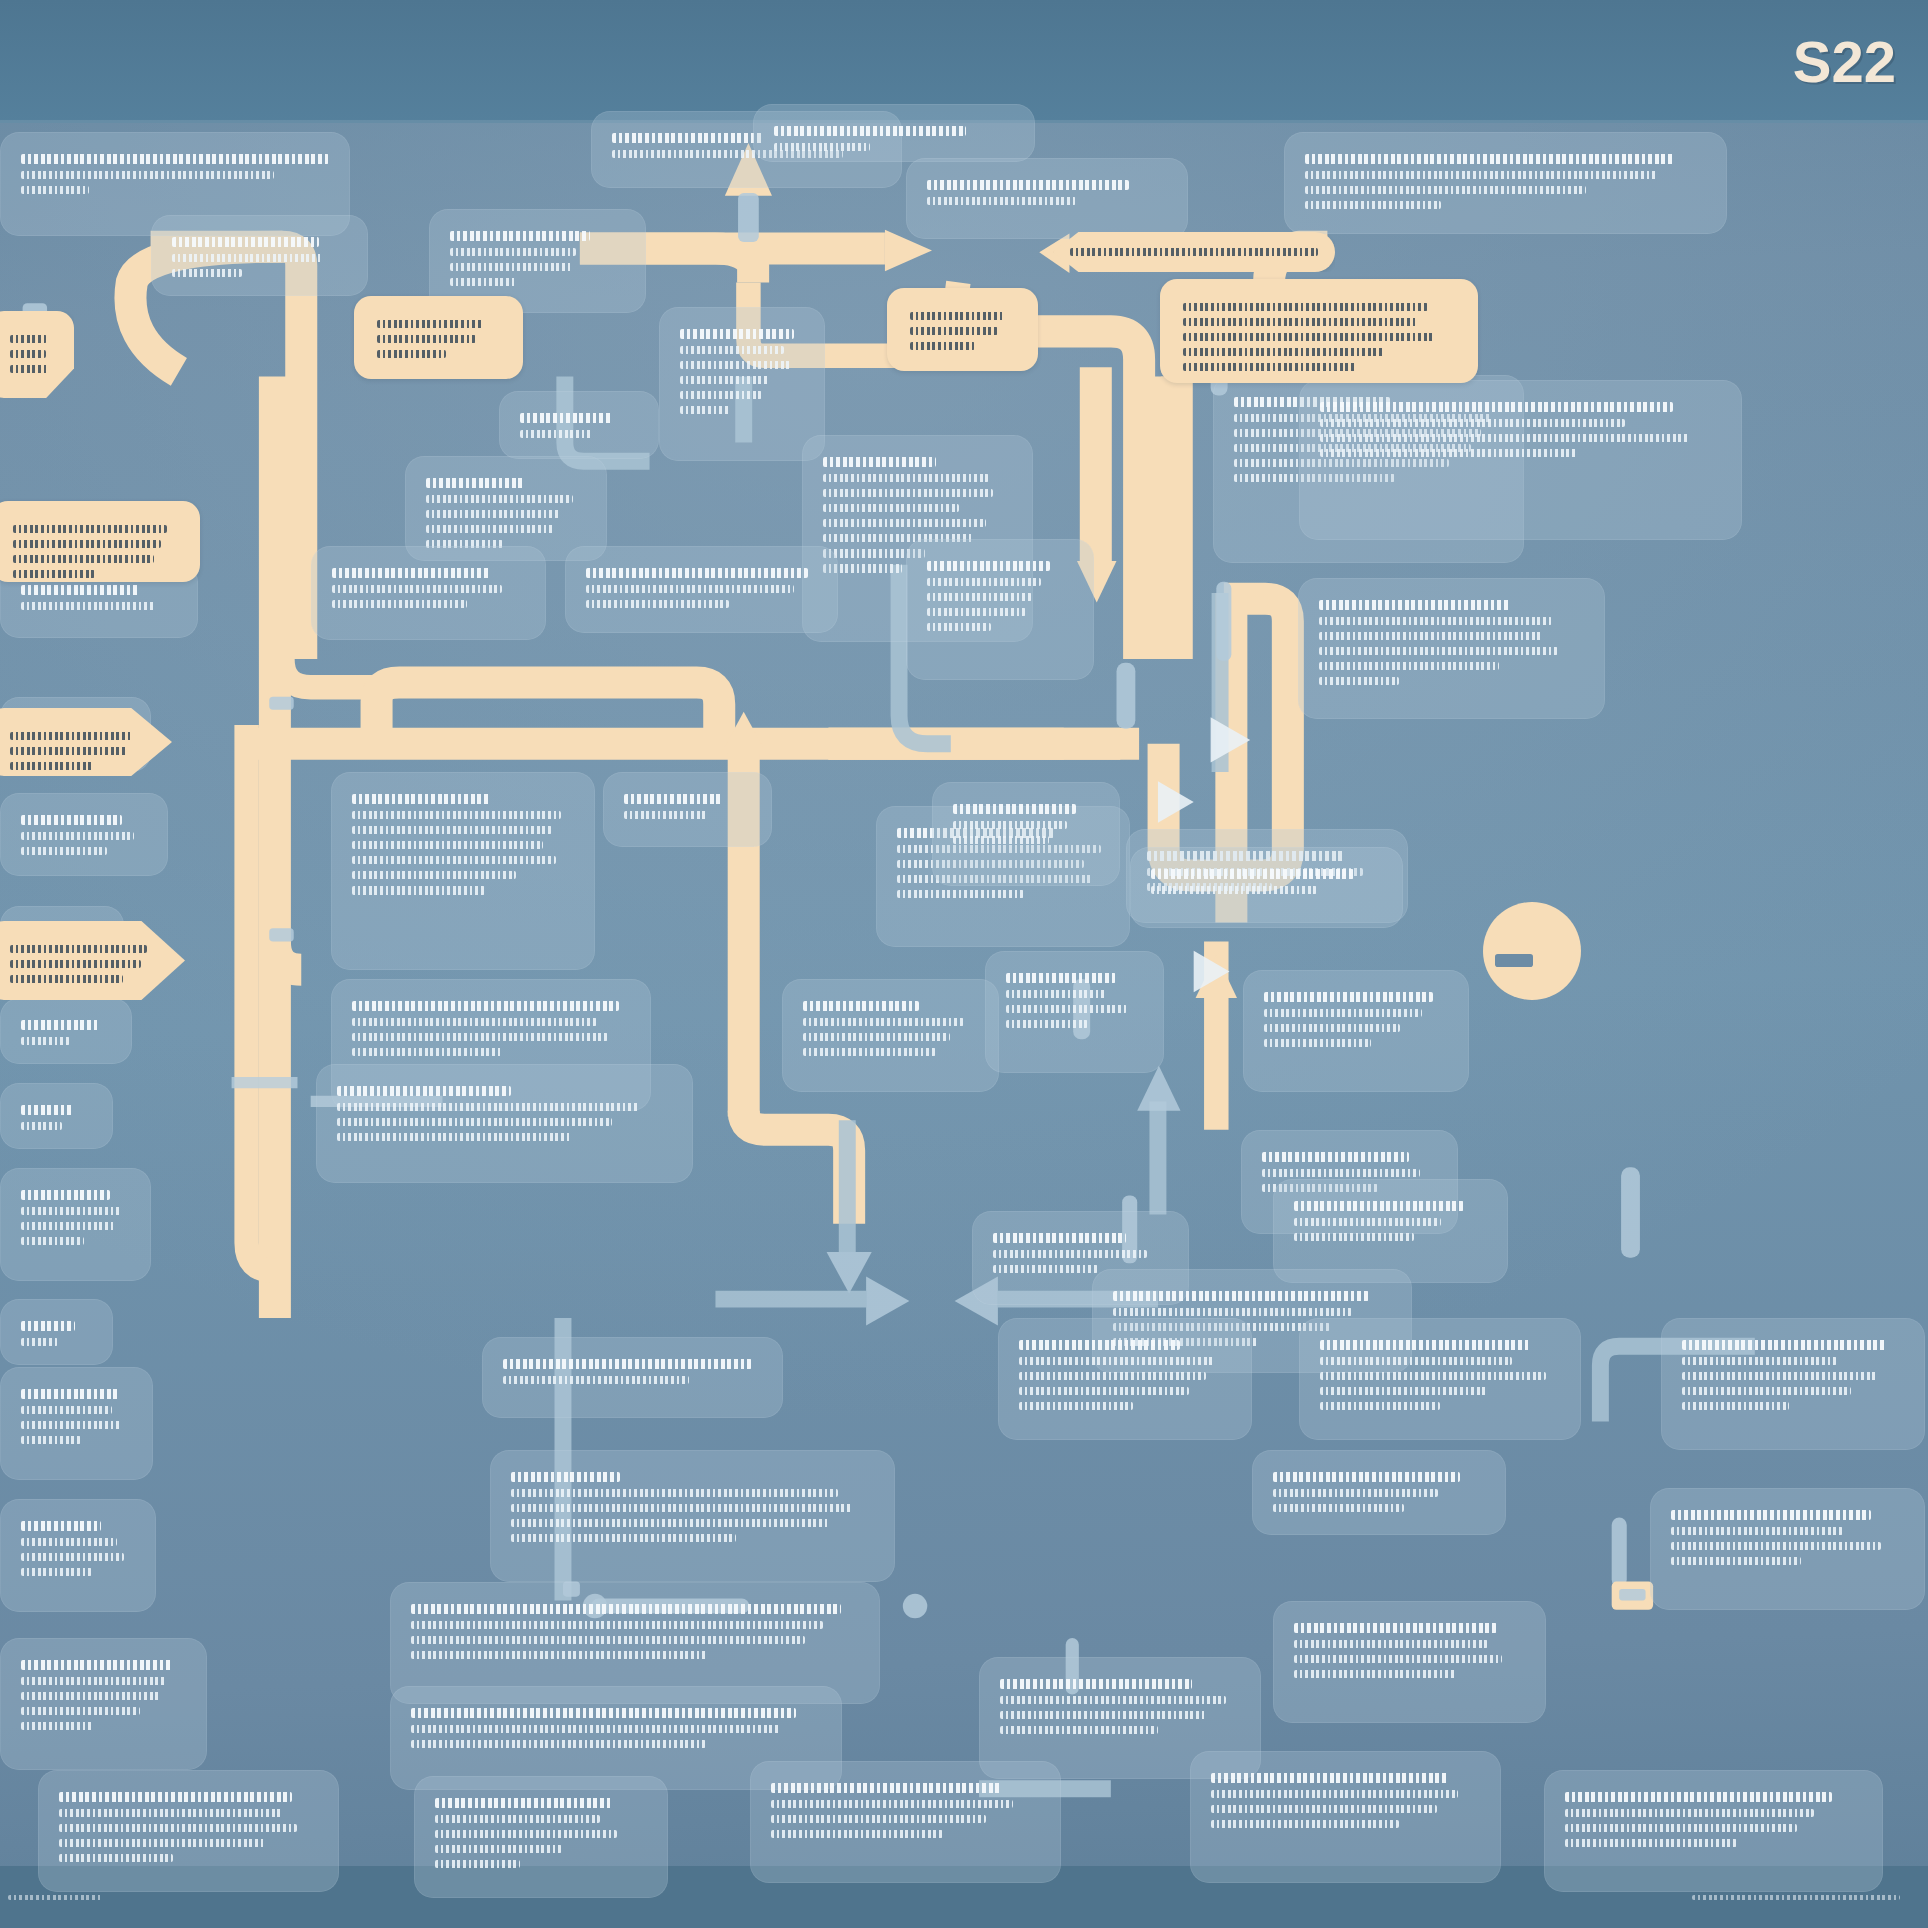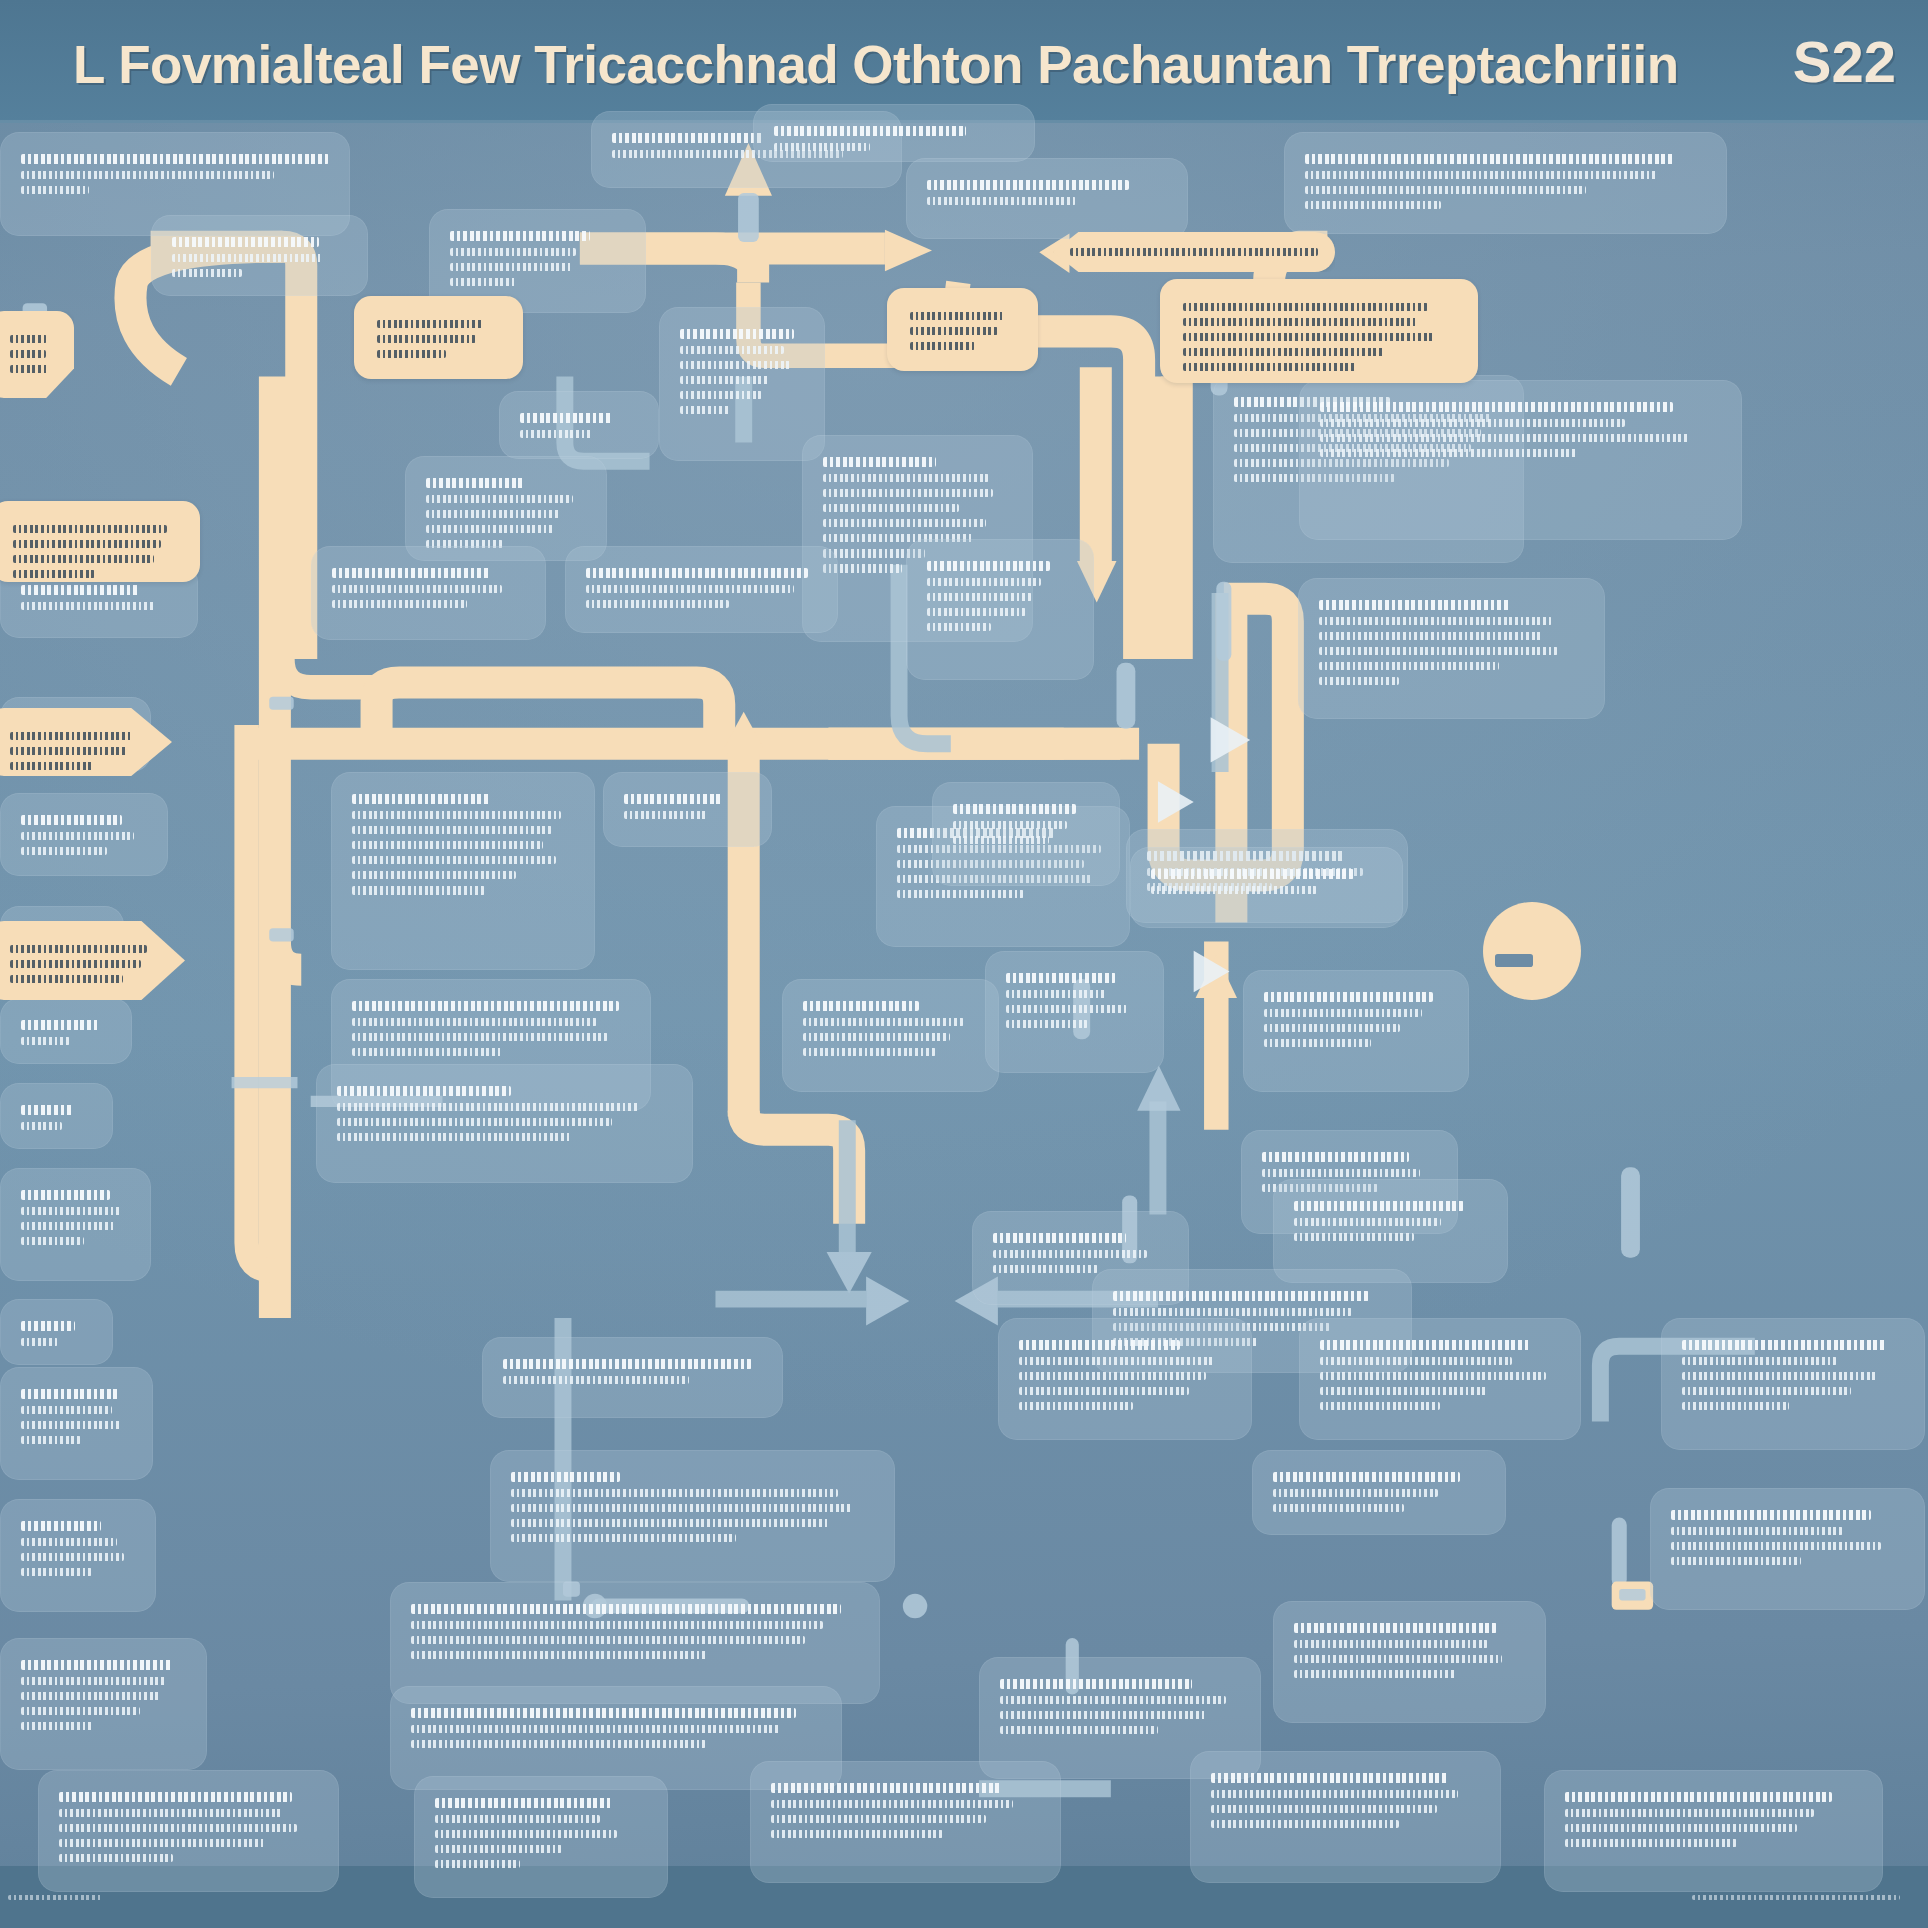--- a/index.html
+++ b/index.html
@@ -168,21 +168,20 @@
       <rect class="pfill" x="1712" y="1680" width="44" height="30" rx="5"></rect>
       <rect class="gfill" x="1720" y="1688" width="28" height="12" rx="3"></rect>
     </g>
   </svg>
 
   <div class="hub" style="left:1483px;top:902px;width:98px;height:98px;">
   </div>
   <div class="hub-slot" style="left:1495px;top:954px;width:38px;height:13px;"></div>
 
   <div class="band-top"></div>
-  <div class="title">L Fovmialteal Few Tricacchnad Othton Pachauntan Trreptachriiin</div>
   <div class="corner-code">S22</div>
 
   <div class="band-bot"></div>
   <div class="plain foot-l" style="width:104px;">
     <span class="sq tiny" style="width:92%"></span>
   </div>
   <div class="plain foot-r" style="width:217px;">
     <span class="sq tiny" style="width:96%"></span>
   </div>
 

